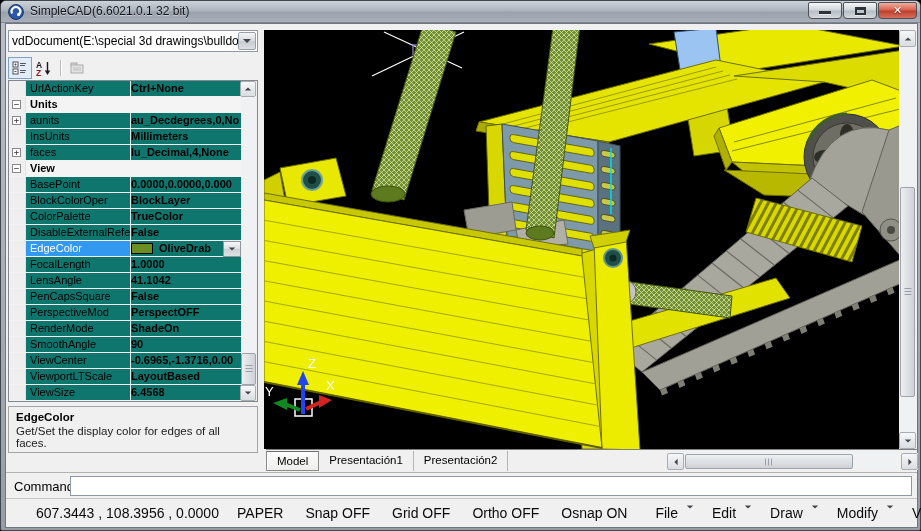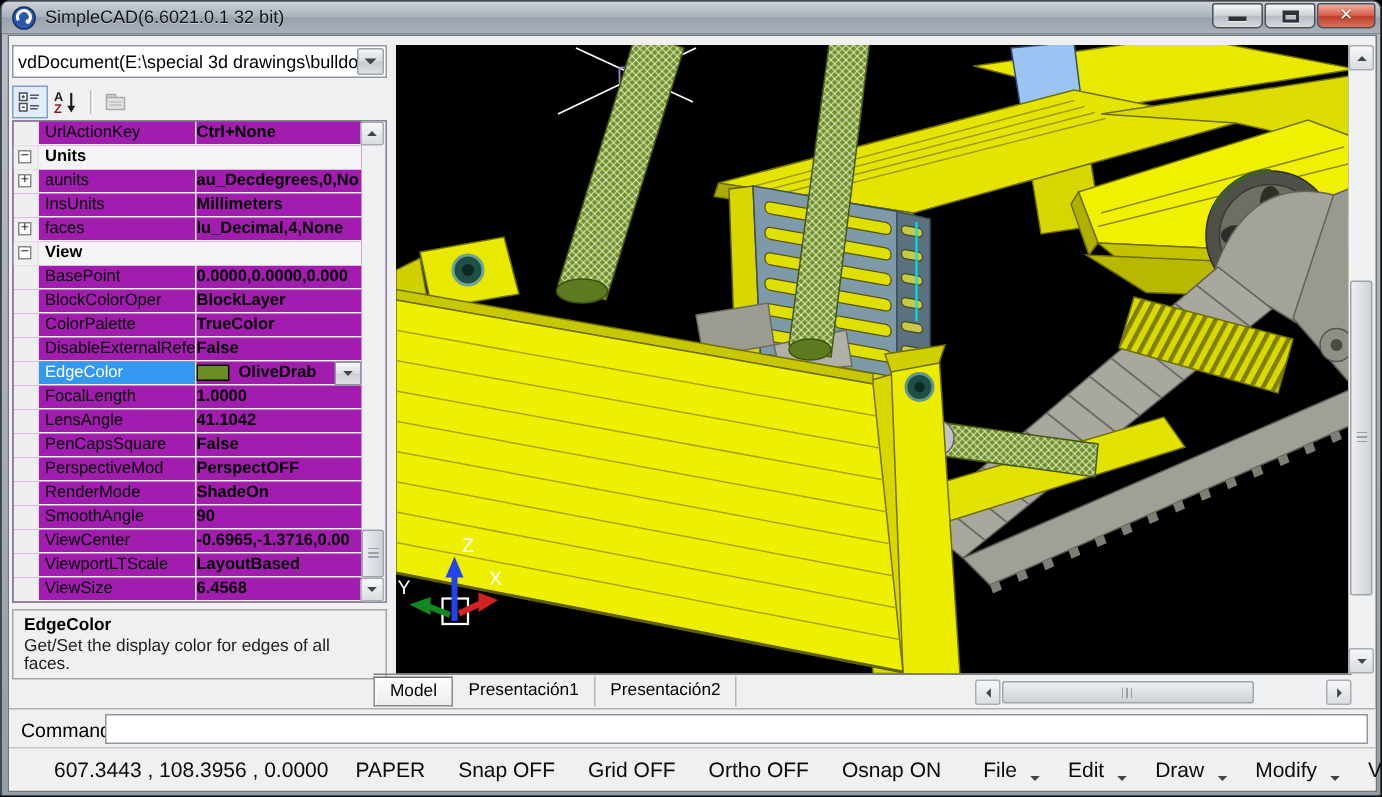--- a/index.html
+++ b/index.html
@@ -32,21 +32,21 @@
                border:1px solid #8E99A5; display:flex; align-items:center; }
   #doc-combo .combo-text { flex:1; font-size:12px; color:#000; padding-left:3px; white-space:nowrap; overflow:hidden; }
   .combo-btn { width:18px; height:18px; margin-right:1px; background:linear-gradient(#F4F5F7,#D8DCE0 48%,#C6CBD1 52%,#DDE0E4);
                border:1px solid #9AA0A7; border-radius:2px; display:flex; align-items:center; justify-content:center; flex:0 0 auto; }
 
   #toolbar { position:absolute; left:2px; top:32px; width:250px; height:24px; display:flex; align-items:center; }
   .tb-btn { width:24px; height:22px; display:flex; align-items:center; justify-content:center; border:1px solid transparent; }
   .tb-btn.pressed { background:#E3EDF9; border-color:#7FA0C8; }
   .tb-sep { width:1px; height:16px; background:#B9BCBF; box-shadow:1px 0 0 #fff; margin:0 4px; }
 
-  #prop-grid { position:absolute; left:2px; top:56px; width:250px; height:322px; background:#a21caf; border:1px solid #828790; }
+  #prop-grid { position:absolute; left:2px; top:56px; width:250px; height:322px; background:#0f766e; border:1px solid #828790; }
   #pg-rows { position:absolute; left:0; top:0; width:232px; height:320px; overflow:hidden; }
   .pg-row { position:relative; display:flex; height:16px; font-size:11px; line-height:15px; border-bottom:1px solid #F2F2F2; }
   .pg-margin { width:17px; flex:0 0 auto; background:#EFEFEF; border-right:1px solid #E2E2E2; position:relative; }
   .expander { position:absolute; left:3px; top:3px; width:9px; height:9px; border:1px solid #898989; background:#fff;
               font-size:9px; line-height:7px; text-align:center; color:#333; font-family:"DejaVu Sans Mono", monospace; }
   .pg-name { width:104px; flex:0 0 auto; padding-left:4px; white-space:nowrap; overflow:hidden; color:#000; }
   .pg-value { flex:1; padding-left:0; font-weight:bold; white-space:nowrap; overflow:hidden; border-left:1px solid #E6E6E6;
               display:flex; align-items:center; }
   .pg-row.pg-cat { background:#F4F4F4; }
   .pg-row.pg-cat .pg-name { font-weight:bold; width:auto; }
@@ -75,41 +75,41 @@
   .tri { width:0; height:0; display:inline-block; }
   .tri.down  { border-left:4px solid transparent; border-right:4px solid transparent; border-top:4.5px solid #42464C; }
   .tri.up    { border-left:4px solid transparent; border-right:4px solid transparent; border-bottom:4.5px solid #42464C; }
   .tri.left  { border-top:4px solid transparent; border-bottom:4px solid transparent; border-right:4.5px solid #42464C; }
   .tri.right { border-top:4px solid transparent; border-bottom:4px solid transparent; border-left:4.5px solid #42464C; }
   .tri.small { transform:scale(.8); }
 
   
   #vp-canvas { position:absolute; left:258px; top:6px; width:635px; height:419px; background:#000; overflow:hidden; }
   #vp-vscroll { left:893px; top:6px; width:17px; height:419px; }
-  #tab-row { position:absolute; left:243px; top:425px; width:652px; height:23px; border-top:1px solid #808archives0; }
+  #tab-row { position:absolute; left:260px; top:425px; width:652px; height:23px; border-top:1px solid #808archives0; }
   #tab-row { border-top:1px solid #7E7E7E; }
   .tab { position:relative; float:left; height:20px; margin-top:1px; padding:0 10px; font-size:11.5px; line-height:19px;
          color:#000; border-right:1px solid #B5B5B5; }
   .tab.active { background:linear-gradient(#FDFDFD,#EDEDEC); border:1px solid #8A8A8A; border-top-color:#6F6F6F;
                 box-shadow:inset 1px 1px 0 #fff; margin-top:1px; }
   #tab-hscroll { left:401px; top:3px; width:251px; height:17px; position:absolute; background:#F0F1F2; }
 
   
   #cmd-bar { position:absolute; left:0; top:448px; width:911px; height:26px; border-top:1px solid #B2B2B2; background:#F0F0F0; }
   #cmd-label { position:absolute; left:8px; top:6px; font-size:13px; color:#000; }
   #cmd-input { position:absolute; left:64px; top:3px; width:842px; height:20px; border:1px solid #8E98A3; background:#fff;
                font-size:13px; font-family:"Liberation Sans","DejaVu Sans",sans-serif; padding:0 4px; }
   #status-bar { position:absolute; left:0; top:474px; width:911px; height:29px; border-top:1px solid #C6C6C6; background:#F0F0F0;
                 display:flex; align-items:center; font-size:14px; color:#0A0A0A; }
   #sb-coords { width:178px; margin-left:30px; white-space:nowrap; }
   .sb-sep { width:1px; height:16px; background:#8F8F8F; box-shadow:1px 0 0 #FAFAFA; margin:0 6px; }
   #sb-toggles { display:flex; }
   #sb-toggles span { padding:0 11px; white-space:nowrap; }
   #sb-menus { display:flex; margin-left:8px; }
-  .sb-menu { display:flex; align-items:flex-end; padding:0 9px; white-space:nowrap; }
+  .sb-menu { display:flex; align-items:flex-start; padding:0 9px; white-space:nowrap; }
   .sb-menu .caret { margin-left:8px; }
 </style>
 </head>
 <body>
 
 <div id="window">
   <div id="titlebar">
     <svg id="app-icon" viewBox="0 0 16 16">
       <circle cx="8" cy="8" r="7.4" fill="#2B58AC" stroke="#16325F" stroke-width="1"></circle>
       <path d="M4.2 9.5 A4.3 4.3 0 1 1 11.5 9.8" stroke="#fff" stroke-width="2.2" fill="none"></path>

